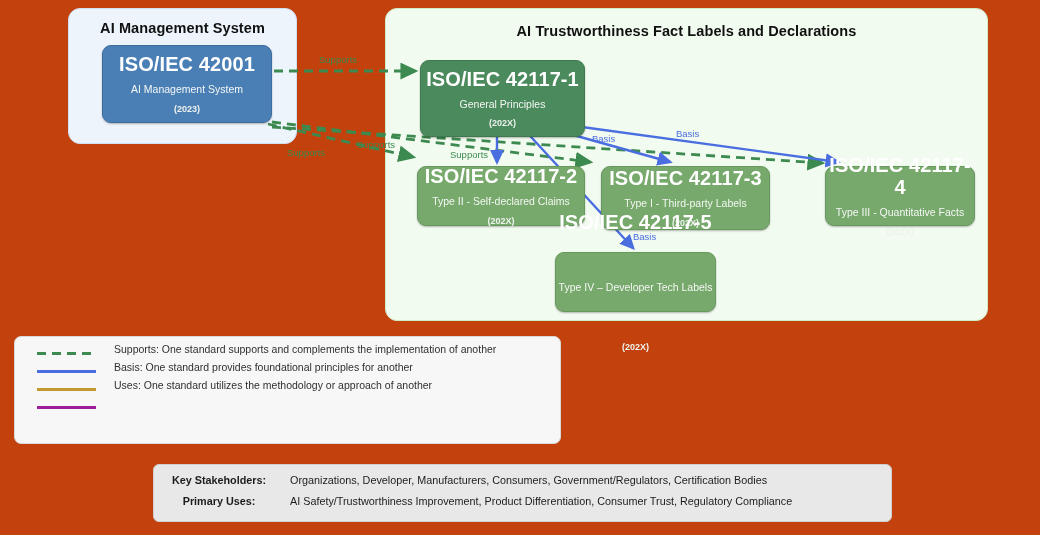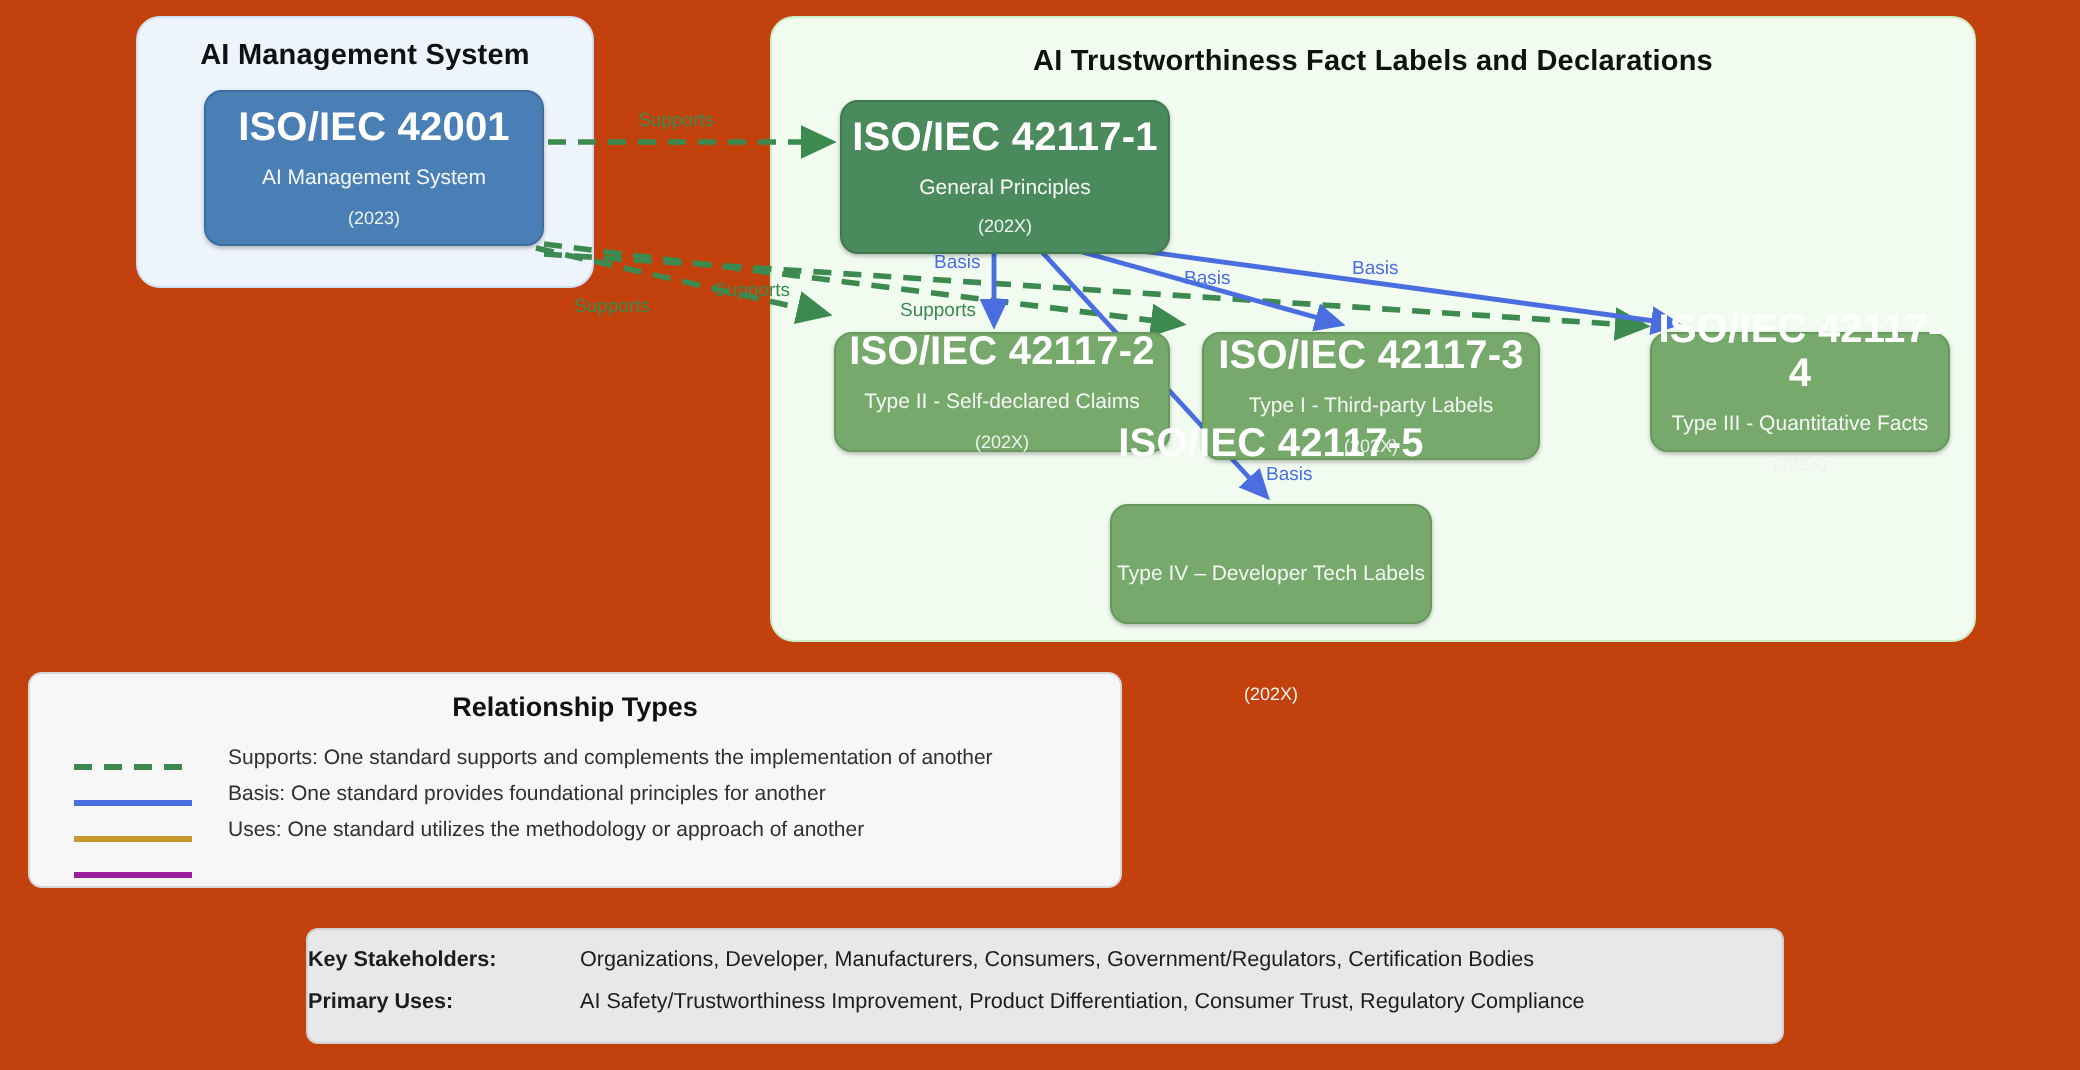--- a/index.html
+++ b/index.html
@@ -70,40 +70,40 @@
   }
   .node .n-desc {
     font-size: 10.5px;
     font-weight: normal;
     line-height: 1.1;
     margin-top: 9px;
     color: #f4f7f4;
   }
   .node .n-year {
     font-size: 9px;
-    font-weight: normal;
+    font-weight: bold;
     line-height: 1.1;
     margin-top: 9px;
     color: #eef2ee;
   }
   .node-blue {
     background: #4a7fb5;
     border: 1px solid #3d6d9e;
   }
   .node-dgreen {
     background: #4b8a5c;
     border: 1px solid #3f7a4f;
   }
   .node-lgreen {
     background: #76a96b;
     border: 1px solid #67995d;
   }
 
   #node-42001   { left: 102px; top: 45px;  width: 170px; height: 78px; }
-  #node-42117-1 { left: 420px; top: 50px;  width: 165px; height: 77px; }
+  #node-42117-1 { left: 420px; top: 60px;  width: 165px; height: 77px; }
   #node-42117-2 { left: 417px; top: 166px; width: 168px; height: 60px; }
   #node-42117-3 { left: 601px; top: 166px; width: 169px; height: 64px; }
   #node-42117-4 { left: 825px; top: 166px; width: 150px; height: 60px; }
   #node-42117-5 { left: 555px; top: 252px; width: 161px; height: 60px; gap: 40px; }
 
   
   #edges {
     position: absolute;
     left: 0; top: 0;
     width: 1040px; height: 535px;
@@ -167,21 +167,21 @@
   .info-row {
     display: flex;
     align-items: baseline;
     height: 21px;
     font-size: 10.8px;
     color: #1c1c1c;
   }
   .info-label {
     width: 130px;
     flex: 0 0 130px;
-    text-align: left;
+    text-align: center;
     font-weight: bold;
     padding-right: 6px;
     white-space: nowrap;
   }
   .info-value { white-space: nowrap; }
 </style>
 </head>
 <body>
 
 <div id="canvas">
@@ -271,21 +271,20 @@
     <div class="n-year">(202X)</div>
   </div>
 
   <div class="node node-lgreen" id="node-42117-5">
     <div class="n-code">ISO/IEC 42117-5</div>
     <div class="n-desc">Type IV – Developer Tech Labels</div>
     <div class="n-year">(202X)</div>
   </div>
 
   <div id="legend">
-    <div class="legend-title">Relationship Types</div>
 
     <div class="legend-row">
       <span class="legend-swatch" style="background:repeating-linear-gradient(to right,#3d8a50 0 9px,transparent 9px 15px);"></span>
       <span class="legend-text">Supports: One standard supports and complements the implementation of another</span>
     </div>
 
     <div class="legend-row">
       <span class="legend-swatch" style="background:#4a6ee0;"></span>
       <span class="legend-text">Basis: One standard provides foundational principles for another</span>
     </div>

